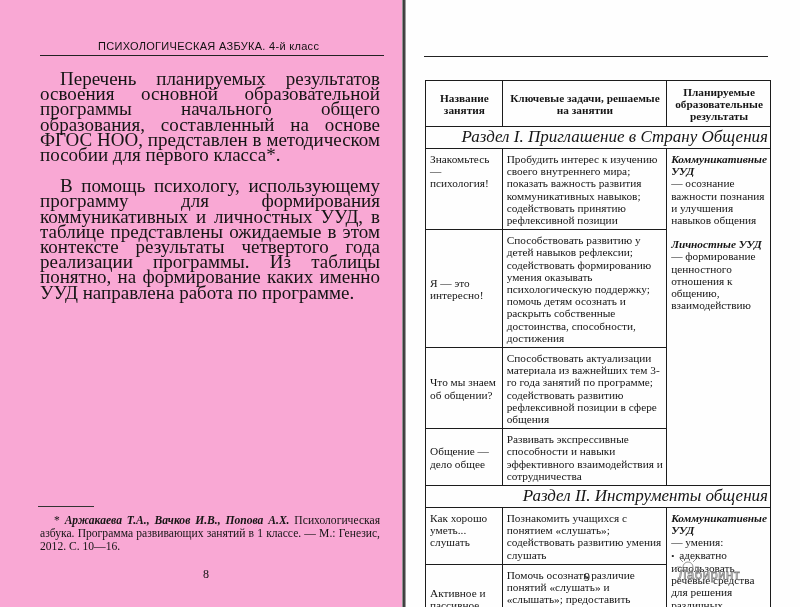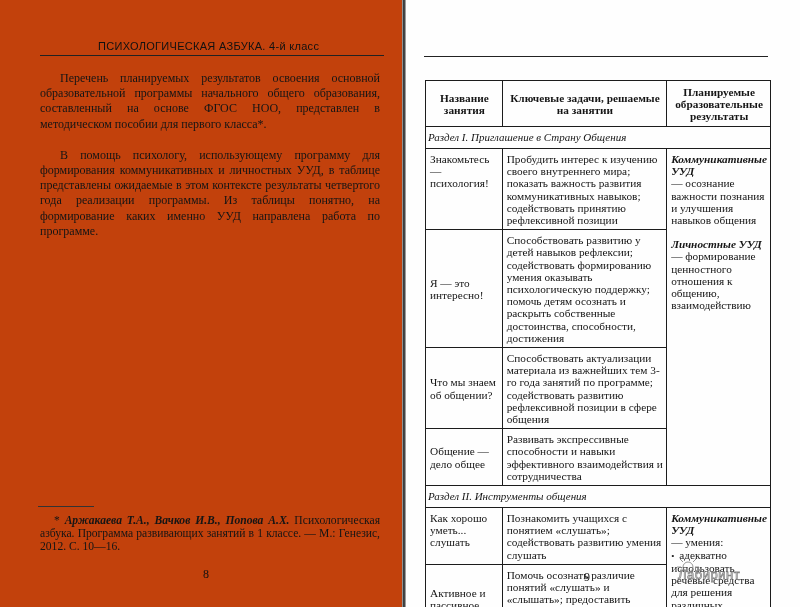--- a/index.html
+++ b/index.html
@@ -2,52 +2,52 @@
 <html><head>
   <meta charset="utf-8">
   <style>
     html, body { margin: 0; padding: 0; }
     body {
       width: 800px; height: 607px; overflow: hidden; position: relative;
       background: #ffffff; color: #111;
       font-family: "Liberation Serif", "DejaVu Serif", serif;
     }
     .page { position: absolute; top: 0; height: 607px; }
-    .page-left { left: 0; width: 402px; background: #c2410c; }
+    .page-left { left: 0; width: 402px; background: #f9a8d4; }
     .page-right { left: 406px; width: 394px; background: #fefefe; }
     .gutter { position: absolute; left: 402px; top: 0; width: 4px; height: 607px;
       background: linear-gradient(90deg, #bdbdbd, #222 45%, #555 70%, #cfcfcf); }
 
     .running-head {
       position: absolute; font-family: "Liberation Sans", "DejaVu Sans", sans-serif;
       font-size: 11px; letter-spacing: 0.3px; color: #111; white-space: nowrap;
     }
     .rule { position: absolute; height: 1px; background: #222; }
 
     .body-text {
-      position: absolute; left: 40px; width: 340px; font-size: 12px; line-height: 15.2px;
+      position: absolute; left: 40px; width: 340px; font-size: 19px; line-height: 15.2px;
       text-align: justify; color: #151515;
     }
     .body-text p { margin: 0; text-indent: 20px; }
     .footnote-rule { position: absolute; left: 38px; top: 506px; width: 56px; height: 1px; background: #333; }
     .footnote {
       position: absolute; left: 40px; top: 514px; width: 340px; font-size: 11.6px; line-height: 13px;
       text-align: justify; color: #151515; text-indent: 14px;
     }
     .footnote .authors { font-style: italic; font-weight: bold; }
     .page-num { position: absolute; font-size: 12px; color: #111; }
 
     
     table.tbl {
       position: absolute; left: 425px; top: 80px; width: 346px;
       border-collapse: collapse; font-size: 11.3px; line-height: 12.2px; color: #151515;
     }
     .tbl td, .tbl th { border: 1.2px solid #1c1c1c; vertical-align: top; padding: 4px 3px 3px 4px; }
     .tbl th { font-weight: bold; text-align: center; vertical-align: middle; font-size: 11.3px; line-height: 12px; height: 38px; }
-    .tbl td.sec { text-align: left; font-style: italic; font-size: 11px; padding: 4px 2px; height: 13px; }
+    .tbl td.sec { text-align: right; font-style: italic; font-size: 17px; padding: 4px 2px; height: 13px; }
     .tbl td.c1 { width: 70px; }
     .tbl td.c2 { width: 166px; }
     .tbl td.c3 { width: 82px; margin-top: 43px; }
     .tbl td.mid { vertical-align: middle; }
     .tbl .it { font-style: italic; font-weight: bold; }
     .tbl .res-block { margin-bottom: 12px; }
     .tbl .bullet { display: inline-block; width: 8px; font-size: 9px; }
 
     .watermark {
       position: absolute; left: 678px; top: 567px; font-family: "Liberation Sans", "DejaVu Sans", sans-serif;

